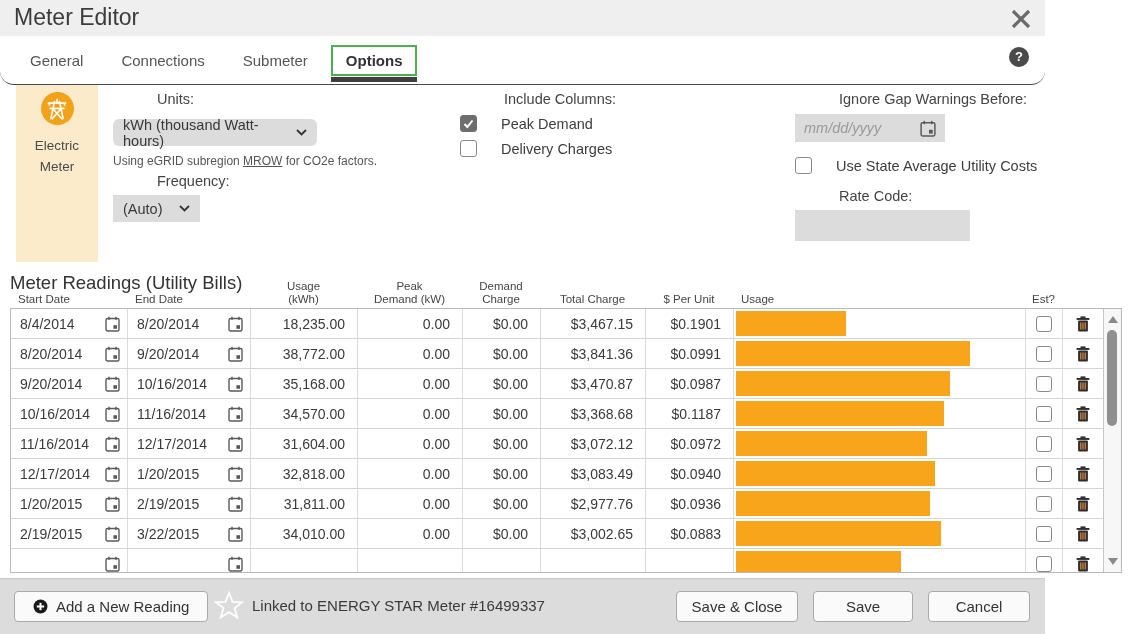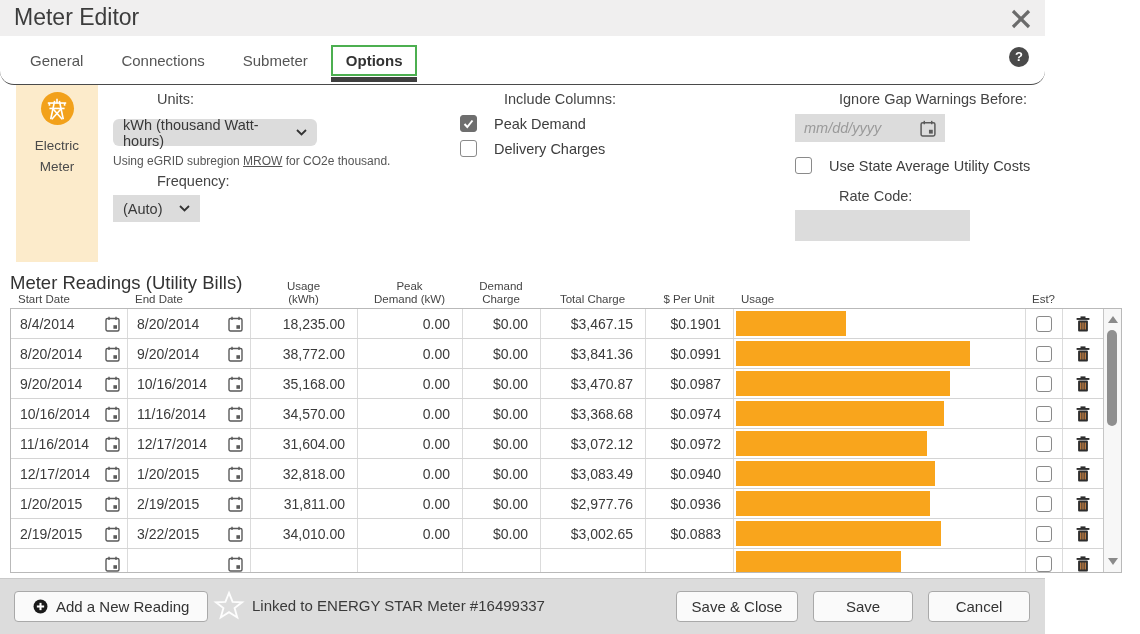--- a/index.html
+++ b/index.html
@@ -38,21 +38,21 @@
   .sel .chev { margin-left:8px; display:flex; }
 
   .units-group { position:absolute; left:113px; top:6px; }
   .units-group .sel { margin-top:12px; width:204px; justify-content:space-between;border-radius:6px; }
   .egrid-note { margin-top:8px; font-size:12px; color:#555; }
   .egrid-note a { color:#555; text-decoration:underline; cursor:pointer; }
   .freq-group { position:absolute; left:113px; top:88px; }
   .freq-group .sel { margin-top:6px; width:87px; justify-content:space-between; }
 
   .cols-group { position:absolute; left:460px; top:6px; }
-  .cb-row { display:flex; align-items:center; margin-top:8px; gap:17px; cursor:pointer; }
+  .cb-row { display:flex; align-items:center; margin-top:8px; gap:24px; cursor:pointer; }
   .cb { width:17px; height:17px; border:1px solid #8a8a8a; border-radius:3px; background:#fff;
     display:flex; align-items:center; justify-content:center; flex:0 0 17px; }
   .cb.checked { background:#6e6e6e; border-color:#6e6e6e; }
   .cb-label { font-size:14.5px; color:#3d3d3d; }
 
   .gap-group { position:absolute; left:795px; top:6px; }
   .date-input { margin-top:7px; width:150px; height:28px; background:#dcdcdc; display:flex;
     align-items:center; justify-content:space-between; padding:8px 9px; cursor:text; }
   .date-input .ph { font-style:italic; font-size:14.5px; color:#9a9a9a; }
   .gap-group .cb-row { margin-top:15px; }
@@ -150,21 +150,21 @@
     <div class="units-group">
       <div class="field-label">Units:</div>
       <div class="sel">
         <span>kWh (thousand Watt-hours)</span>
         <span class="chev">
           <svg width="11" height="7" viewBox="0 0 11 7">
               <path d="M1 1 L5.5 5.5 L10 1" fill="none" stroke="#333" stroke-width="1.8"></path>
             </svg>
         </span>
       </div>
-      <div class="egrid-note"><span>Using eGRID subregion </span><a>MROW</a><span> for CO2e thousand.</span></div>
+      <div class="egrid-note"><span>Using eGRID subregion </span><a>MROW</a><span> for CO2e factors.</span></div>
     </div>
 
     <div class="freq-group">
       <div class="field-label">Frequency:</div>
       <div class="sel">
         <span>(Auto)</span>
         <span class="chev">
           <svg width="11" height="7" viewBox="0 0 11 7">
               <path d="M1 1 L5.5 5.5 L10 1" fill="none" stroke="#333" stroke-width="1.8"></path>
             </svg>
@@ -369,21 +369,21 @@
         <rect x="1" y="2.5" width="13" height="12.5" rx="1.5" fill="none" stroke="#5a5a5a" stroke-width="1.4"></rect>
         <line x1="4" y1="0.8" x2="4" y2="4" stroke="#5a5a5a" stroke-width="1.4"></line>
         <line x1="11" y1="0.8" x2="11" y2="4" stroke="#5a5a5a" stroke-width="1.4"></line>
         <rect x="8.4" y="9.2" width="3.6" height="3.6" fill="#5a5a5a"></rect>
       </svg>
     </div>
     <div class="cell-num">34,570.00</div>
     <div class="cell-num">0.00</div>
     <div class="cell-num">$0.00</div>
     <div class="cell-num">$3,368.68</div>
-    <div class="cell-num">$0.0974</div>
+    <div class="cell-num">$0.1187</div>
     <div class="cell-bar">
       <div class="bar" style="width: 72%; background: rgb(249, 165, 28);"></div>
     </div>
     <div class="cell-est">
       <span class="cb small"></span>
     </div>
     <div class="cell-trash">
       <svg width="14" height="16" viewBox="0 0 14 16">
         <rect x="4.5" y="0.4" width="5" height="2.2" fill="#2e2e2e"></rect>
         <rect x="0.6" y="2" width="12.8" height="1.9" fill="#2e2e2e"></rect>

